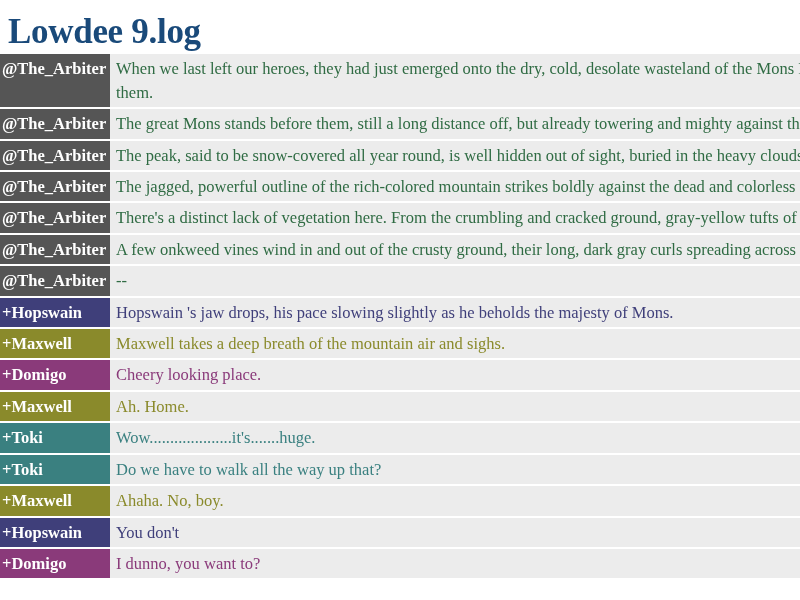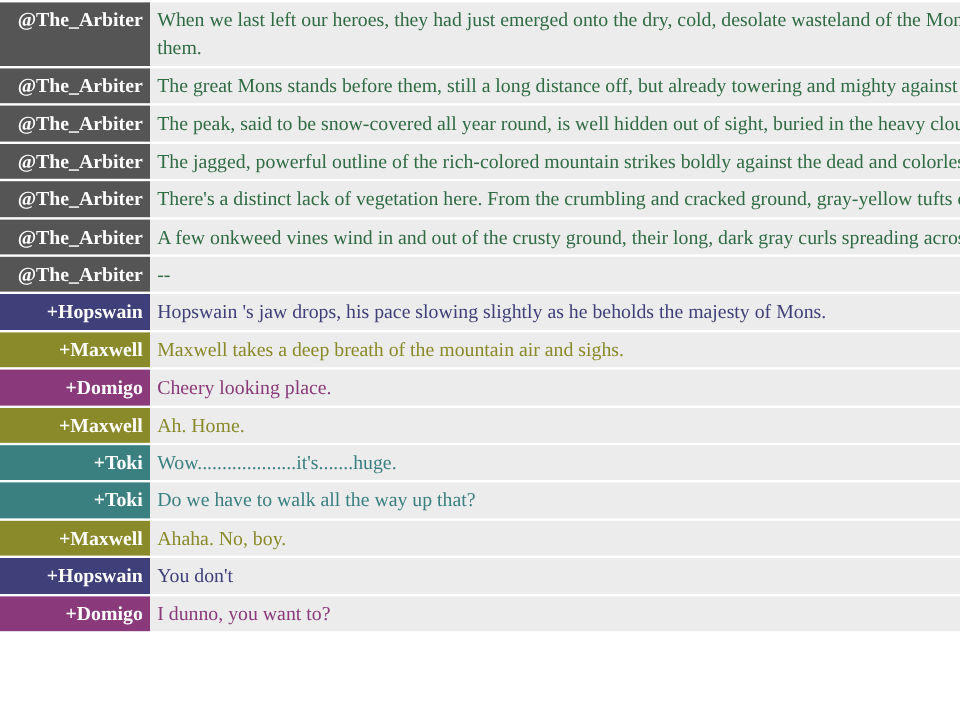--- a/index.html
+++ b/index.html
@@ -43,24 +43,23 @@
   table.log {
     border-collapse: separate;
     border-spacing: 0 2px;
     width: 1700px;
     table-layout: fixed;
     margin: 0;
     padding: 0;
   }
   table.log tr { }
   td.nick {
-    width: 125px;
+    width: 110px;
     min-width: 130px;
     max-width: 130px;
-    text-align: right;
     vertical-align: top;
     color: #ffffff;
     font-weight: bold;
     font-size: 16.5px;
     padding: 3px 6px 3px 2px;
     line-height: 1.42;
     white-space: nowrap;
     overflow: hidden;
     box-sizing: border-box;
   }
@@ -72,20 +71,21 @@
     line-height: 1.42;
     white-space: pre-wrap;
     box-sizing: border-box;
   }
 </style>
 </head>
 <body>
 
 <div id="page">
 
+  <h1 class="page-title">Lowdee 9.log</h1>
 
 
   <table class="log">
     <tbody id="log-body">
         <tr>
           <td class="nick" style="background: rgb(85, 85, 85);">@The_Arbiter</td>
           <td class="msg" style="color: rgb(47, 107, 67);">When we last left our heroes, they had just emerged onto the dry, cold, desolate wasteland of the Mons Plain. To the northwest, the cliffs rise up into a series of natural towers, but beyond that, a flat, dead plain is all that remains to greet them.</td>
         </tr>
         <tr>
           <td class="nick" style="background: rgb(85, 85, 85);">@The_Arbiter</td>

